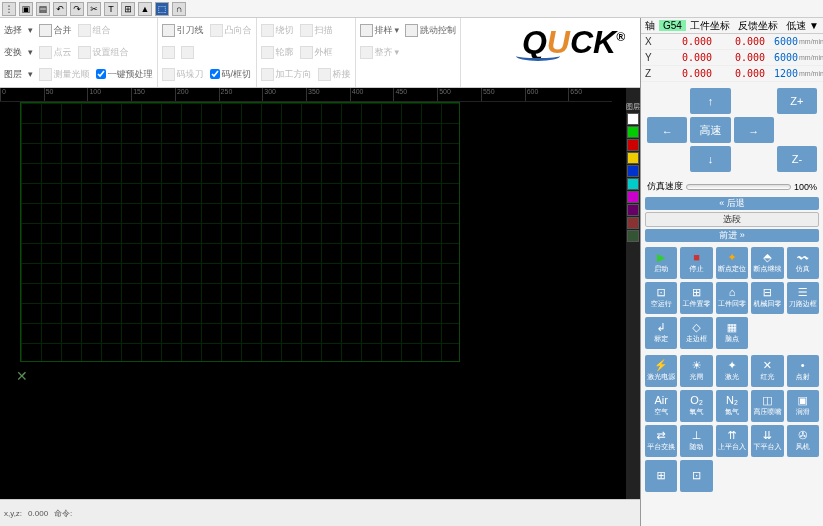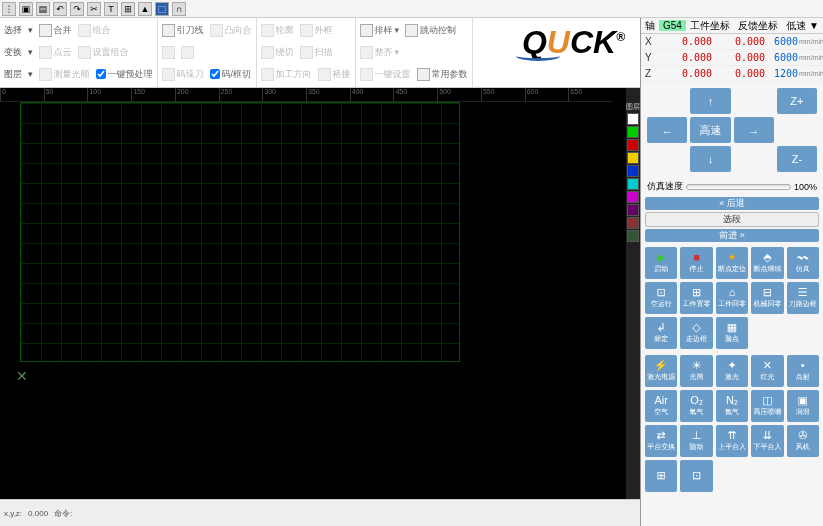--- a/index.html
+++ b/index.html
@@ -135,35 +135,35 @@
           <span class="ritem">
               <input type="checkbox" checked="" style="">
               <span>码/框切</span>
             </span>
         </div>
       </div>
       <div class="rgroup">
         <div class="rrow">
           <span class="ritem disabled">
               <span class="ico"></span>
+              <span>绕切</span>
+            </span>
+          <span class="ritem disabled">
+              <span class="ico"></span>
+              <span>扫描</span>
+            </span>
+        </div>
+        <div class="rrow">
+          <span class="ritem disabled">
+              <span class="ico"></span>
               <span>轮廓</span>
             </span>
           <span class="ritem disabled">
               <span class="ico"></span>
               <span>外框</span>
-            </span>
-        </div>
-        <div class="rrow">
-          <span class="ritem disabled">
-              <span class="ico"></span>
-              <span>绕切</span>
-            </span>
-          <span class="ritem disabled">
-              <span class="ico"></span>
-              <span>扫描</span>
             </span>
         </div>
         <div class="rrow">
           <span class="ritem disabled">
               <span class="ico"></span>
               <span>加工方向</span>
             </span>
           <span class="ritem disabled">
               <span class="ico"></span>
               <span>桥接</span>
@@ -173,30 +173,20 @@
       <div class="rgroup">
         <div class="rrow">
           <span class="ritem"><span class="ico"></span><span>排样</span> ▾</span>
           <span class="ritem">
               <span class="ico"></span>
               <span>跳动控制</span>
             </span>
         </div>
         <div class="rrow">
           <span class="ritem disabled"><span class="ico"></span><span>整齐</span> ▾</span>
-        </div>
-        <div class="rrow">
-          <span class="ritem disabled">
-              <span class="ico"></span>
-              <span>一键设置</span>
-            </span>
-          <span class="ritem">
-              <span class="ico"></span>
-              <span>常用参数</span>
-            </span>
         </div>
       </div>
       <div class="logo">
         <div class="swoosh"></div>
         <span>Q</span><span class="u">U</span><span>CK</span><span class="reg">®</span>
       </div>
     </div>
 
     <div class="canvas-wrap">
       <div class="canvas">

